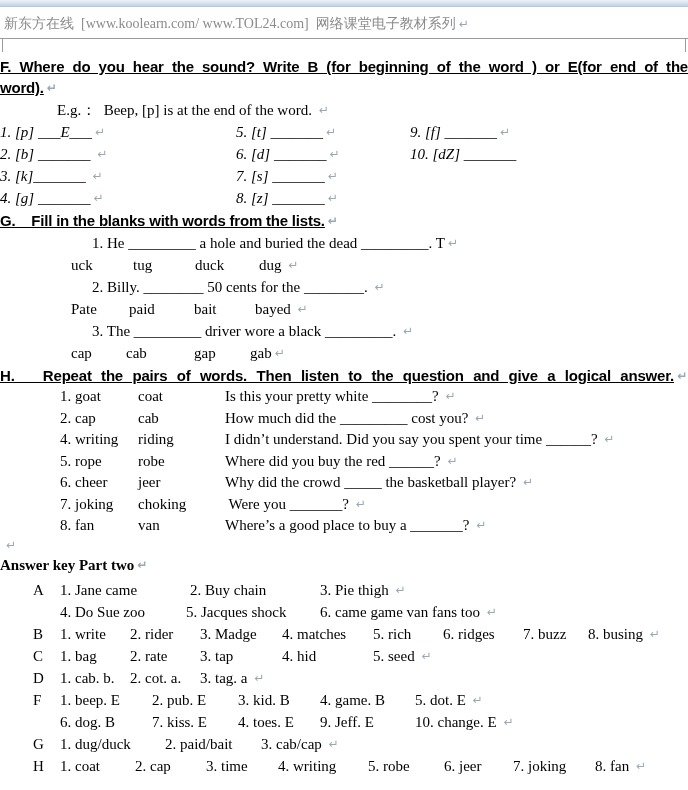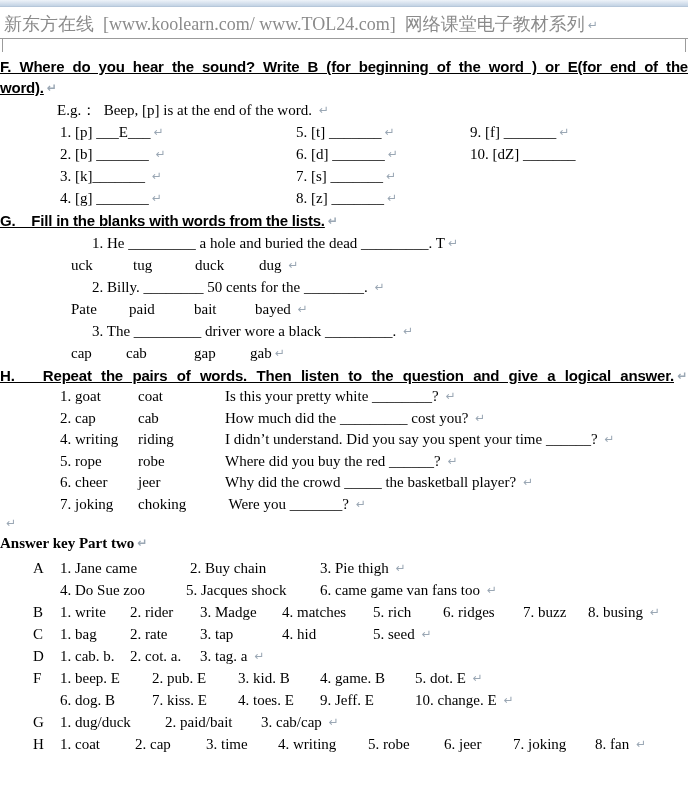--- a/index.html
+++ b/index.html
@@ -1,38 +1,38 @@
 <!DOCTYPE html>
 <html><head>
 <meta charset="utf-8">
 <style>
   html,body { margin:0; padding:0; background:#ffffff; }
   .page { position:relative; width:688px; height:790px; background:#fff; overflow:hidden;
           font-family:"Liberation Serif", serif; color:#000; }
   .topbar { height:6px; width:688px; background:linear-gradient(to bottom,#eef3f9,#c3d3e4); border-bottom:1px solid #b6c7da; }
   .hdr { height:31px; }
-  .hdr-t { display:inline-block; padding:8px 0 0 4px; font-size:18px; line-height:18px; color:#8b8b8b; white-space:pre-wrap; }
+  .hdr-t { display:inline-block; padding:8px 0 0 4px; font-size:14px; line-height:18px; color:#8b8b8b; white-space:pre-wrap; }
   .hdr-p { vertical-align:bottom; margin-bottom:1px; }
   .sep { position:relative; width:688px; border-top:1px solid #9b9b9b; }
   .tick { position:absolute; top:0; width:1px; height:13px; background:#9b9b9b; }
   .tick-l { left:2px; } .tick-r { right:2px; }
   .content { padding-top:17px; }
 
   .hd { font-family:"Liberation Sans", sans-serif; font-weight:bold; font-size:15px; line-height:21px;
         letter-spacing:-0.2px; width:688px; }
   .just { text-align:justify; text-align-last:justify; text-decoration:underline; }
   .hd .hd-u { text-decoration:underline; white-space:pre-wrap; }
   .hd.rel { position:relative; }
   .hd .p-abs { position:absolute; right:1px; top:2px; }
 
   .ln { font-size:15px; line-height:21px; white-space:pre; }
   .t { white-space:pre-wrap; }
   .cell { display:inline-block; white-space:pre; vertical-align:top; }
   .ex { margin-left:57px; line-height:21px; }
-  .frow { margin-left:60px; line-height:21px; }
+  .frow { line-height:21px;font-style:italic; }
   .g-sent { margin-left:92px; line-height:21px; }
   .g-words { margin-left:71px; line-height:21px; }
   .hrow { margin-left:60px; line-height:20.5px; }
   .akrow { margin-left:33px; line-height:21px; }
   .blank { margin-left:3px; line-height:17px; height:17px; }
   .ak-title { text-align:left; font-weight:bold; font-size:15px; line-height:20px; margin-top:1px; }
   .ak-rows { margin-top:4px; }
 
   .pilcrow { display:inline-block; font-family:"DejaVu Sans", sans-serif; font-size:12px;
              color:#9aa7b4; margin-left:3px; text-decoration:none; transform:translateY(-1px); }
@@ -77,20 +77,21 @@
     <div class="ln g-words"><span class="cell" style="width:55px">cap</span><span class="cell" style="width:68px">cab</span><span class="cell" style="width:56px">gap</span><span class="cell">gab</span><span class="pilcrow">↵</span></div>
 
     <div class="hd just rel" style="padding-right:14px; width:674px;"><span class="hd-u">H.   Repeat the pairs of words. Then listen to the question and give a logical answer.</span><span class="pilcrow p-abs">↵</span></div>
 
     <div class="ln hrow"><span class="cell" style="width:78px">1. goat</span><span class="cell" style="width:87px">coat</span><span class="t">Is this your pretty white ________? </span><span class="pilcrow">↵</span></div>
     <div class="ln hrow"><span class="cell" style="width:78px">2. cap</span><span class="cell" style="width:87px">cab</span><span class="t">How much did the _________ cost you? </span><span class="pilcrow">↵</span></div>
     <div class="ln hrow"><span class="cell" style="width:78px">4. writing</span><span class="cell" style="width:87px">riding</span><span class="t">I didn’t understand. Did you say you spent your time ______? </span><span class="pilcrow">↵</span></div>
     <div class="ln hrow"><span class="cell" style="width:78px">5. rope</span><span class="cell" style="width:87px">robe</span><span class="t">Where did you buy the red ______? </span><span class="pilcrow">↵</span></div>
     <div class="ln hrow"><span class="cell" style="width:78px">6. cheer</span><span class="cell" style="width:87px">jeer</span><span class="t">Why did the crowd _____ the basketball player? </span><span class="pilcrow">↵</span></div>
     <div class="ln hrow"><span class="cell" style="width:78px">7. joking</span><span class="cell" style="width:87px">choking</span><span class="t"> Were you _______? </span><span class="pilcrow">↵</span></div>
+    <div class="ln hrow"><span class="cell" style="width:78px">8. fan</span><span class="cell" style="width:87px">van</span><span class="t">Where’s a good place to buy a _______? </span><span class="pilcrow">↵</span></div>
 
     <div class="ln blank"><span class="pilcrow">↵</span></div>
 
     <div class="ak-title"><span class="t">Answer key Part two</span><span class="pilcrow">↵</span></div>
 
     <div class="ak-rows">
       <div class="ln akrow"><span class="cell" style="width:27px">A</span><span class="cell" style="width:130px">1. Jane came</span><span class="cell" style="width:130px">2. Buy chain</span><span class="cell">3. Pie thigh </span><span class="pilcrow">↵</span></div>
 
       <div class="ln akrow"><span class="cell" style="width:27px"></span><span class="cell" style="width:126px">4. Do Sue zoo</span><span class="cell" style="width:134px">5. Jacques shock</span><span class="cell">6. came game van fans too </span><span class="pilcrow">↵</span></div>
 

